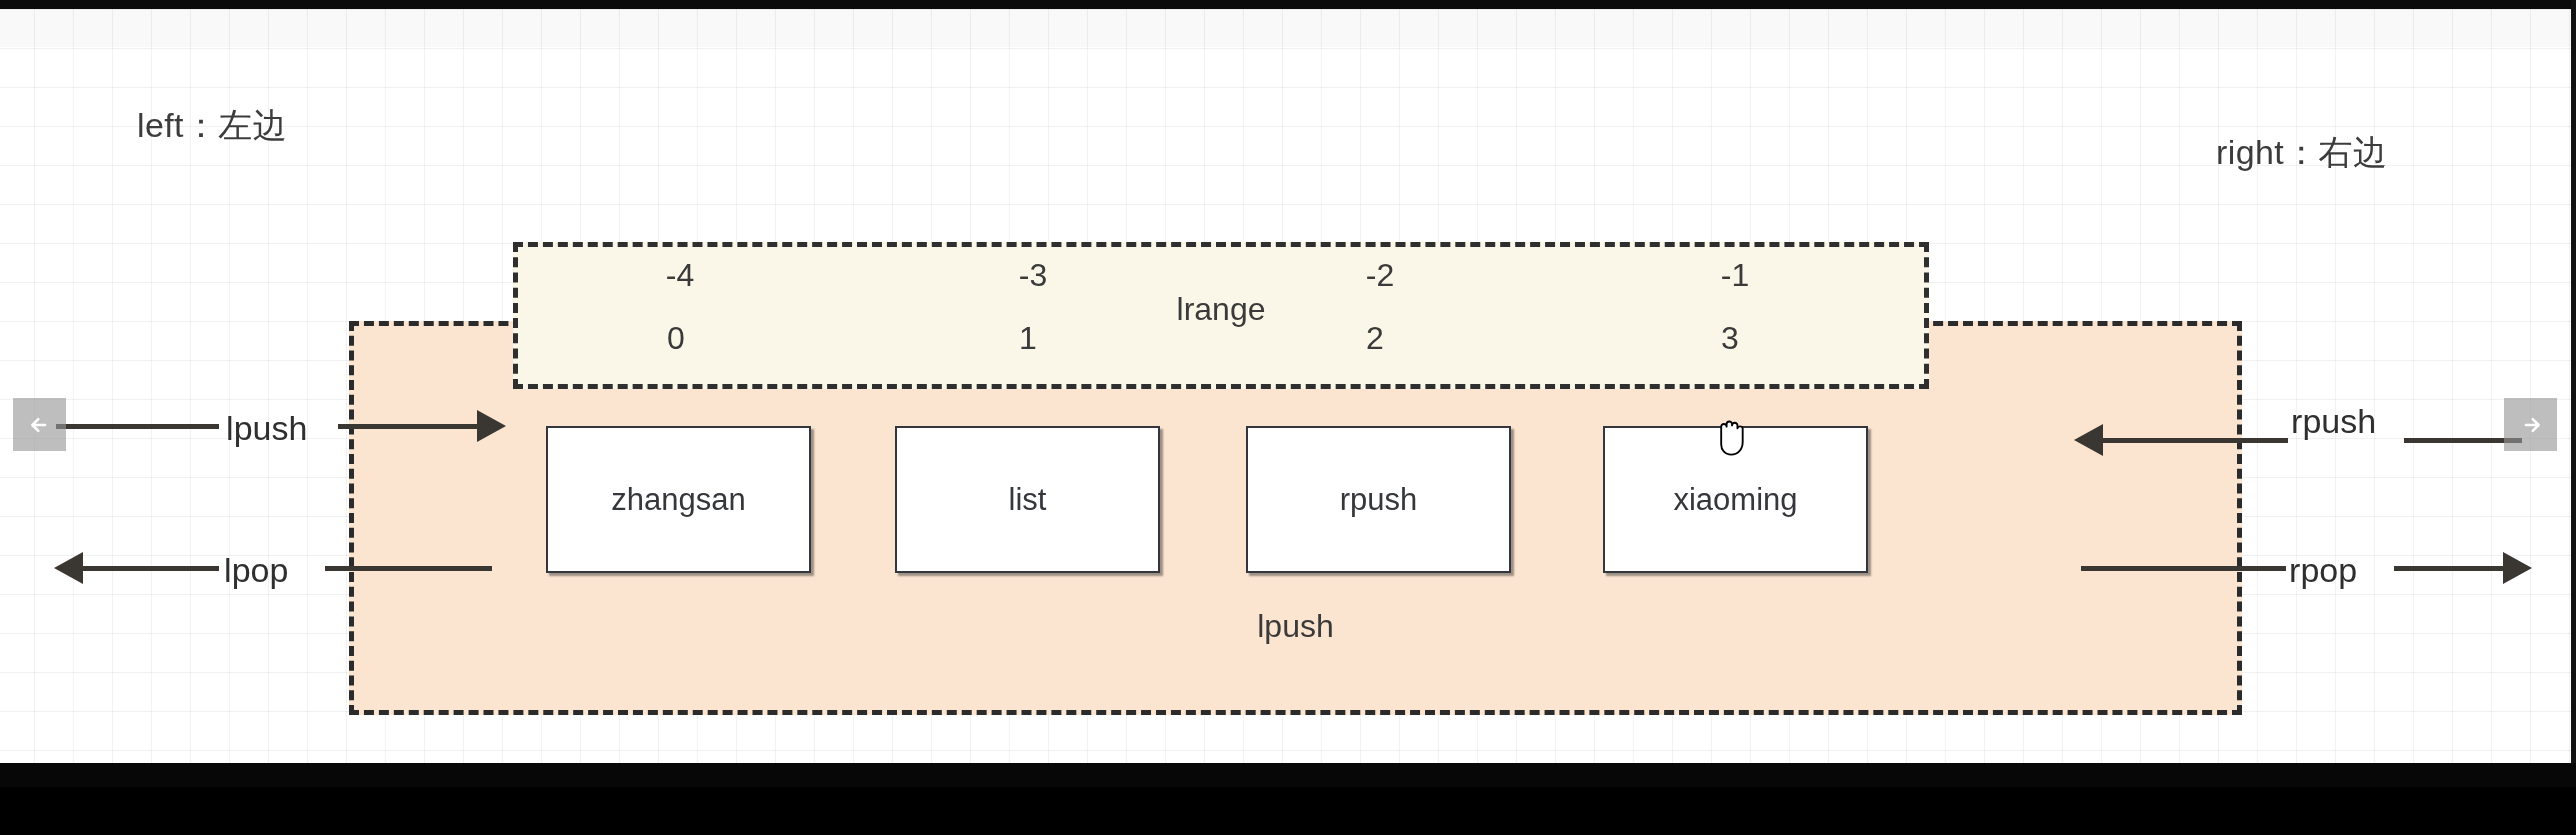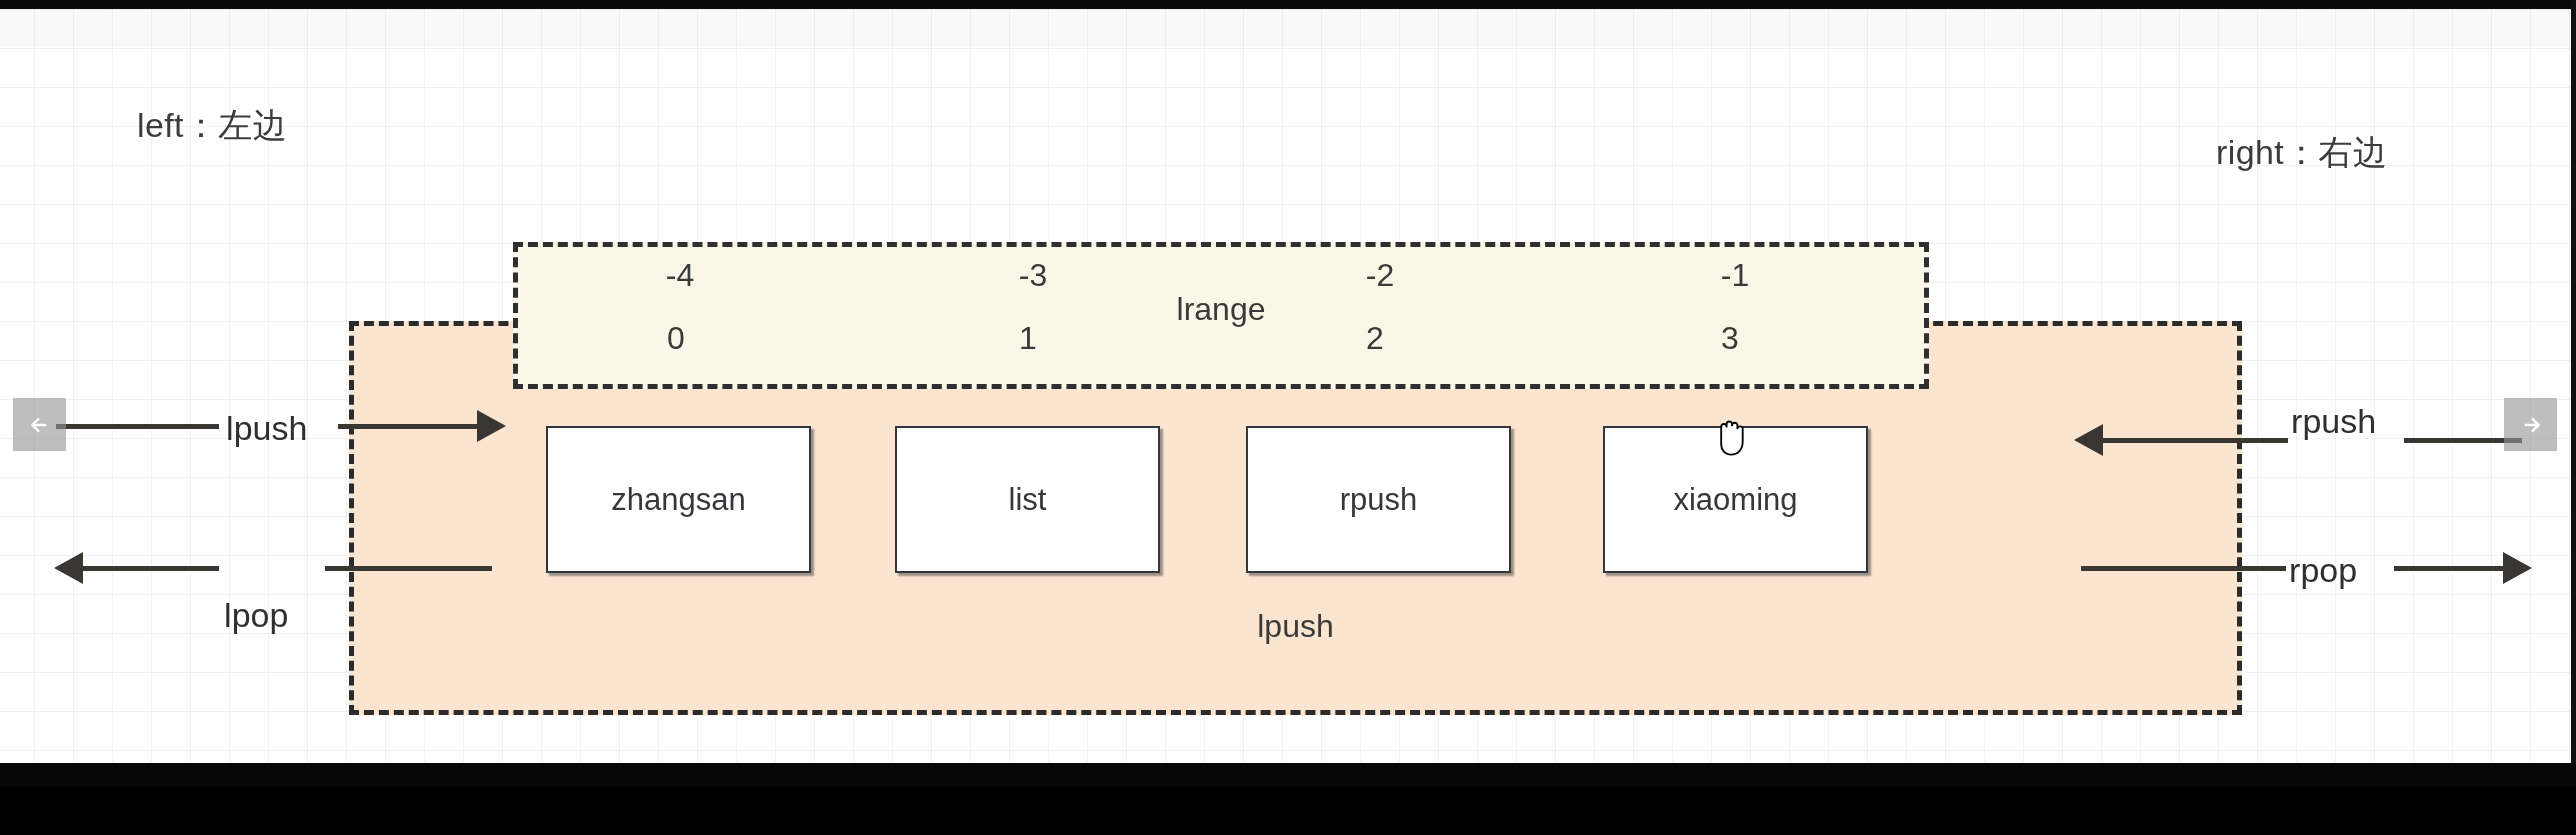--- a/index.html
+++ b/index.html
@@ -110,21 +110,21 @@
       <span>xiaoming</span>
     </div>
 
     <div class="arrow-line" style="left:56px;top:415px;width:163px;"></div>
     <div class="op-label" style="left:221px;top:400px;text-align:right;">lpush</div>
     <div class="arrow-line" style="left:338px;top:415px;width:154px;"></div>
     <div class="arrow-head head-right" style="left:477px;top:401px;"></div>
 
     <div class="arrow-head head-left" style="left:54px;top:543px;"></div>
     <div class="arrow-line" style="left:82px;top:557px;width:137px;"></div>
-    <div class="op-label" style="left:219px;top:542px;margin-top:45px;">lpop</div>
+    <div class="op-label" style="left:219px;top:542px;">lpop</div>
     <div class="arrow-line" style="left:325px;top:557px;width:167px;"></div>
 
     <div class="arrow-head head-left" style="left:2074px;top:415px;"></div>
     <div class="arrow-line" style="left:2102px;top:429px;width:186px;"></div>
     <div class="op-label" style="left:2286px;top:393px;">rpush</div>
     <div class="arrow-line" style="left:2404px;top:429px;width:118px;"></div>
 
     <div class="arrow-line" style="left:2081px;top:557px;width:205px;"></div>
     <div class="op-label" style="left:2284px;top:542px;">rpop</div>
     <div class="arrow-line" style="left:2394px;top:557px;width:115px;"></div>

